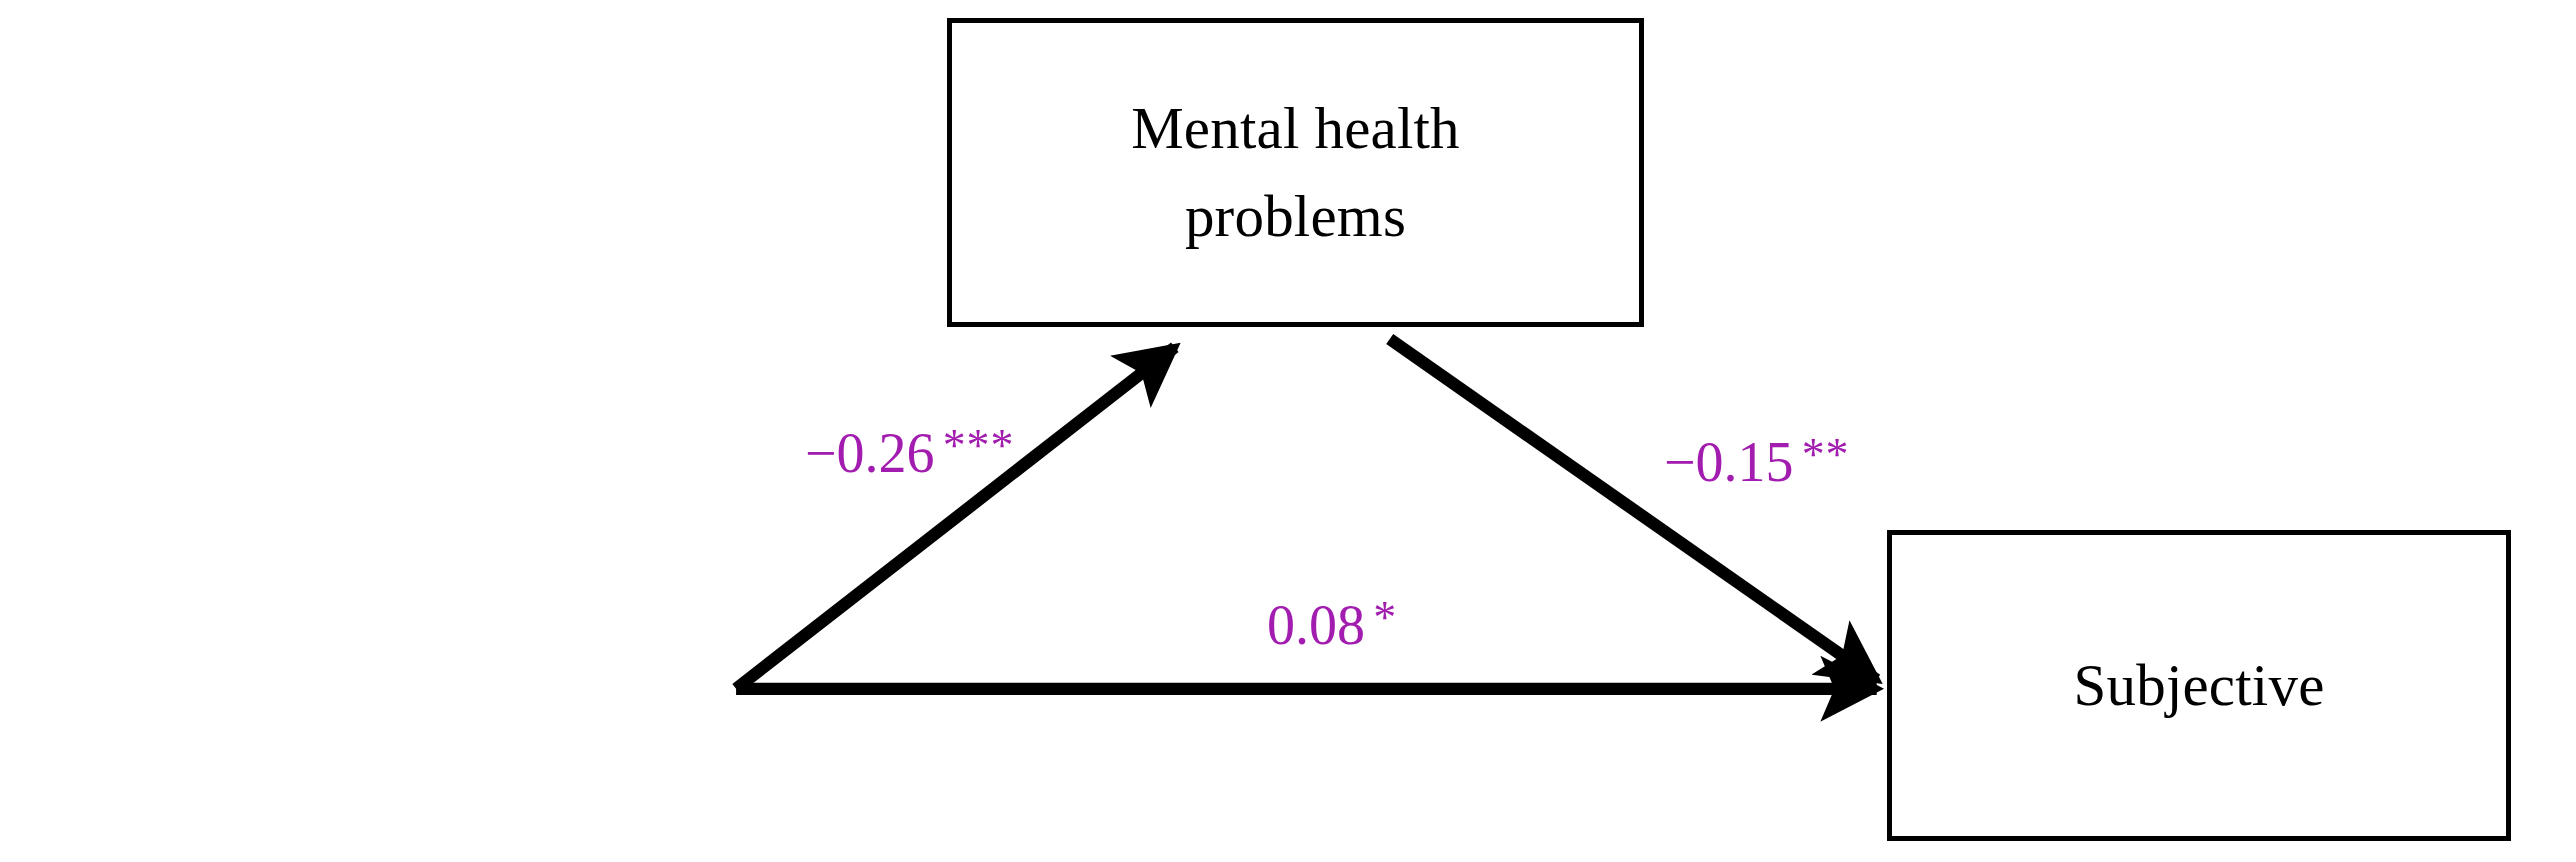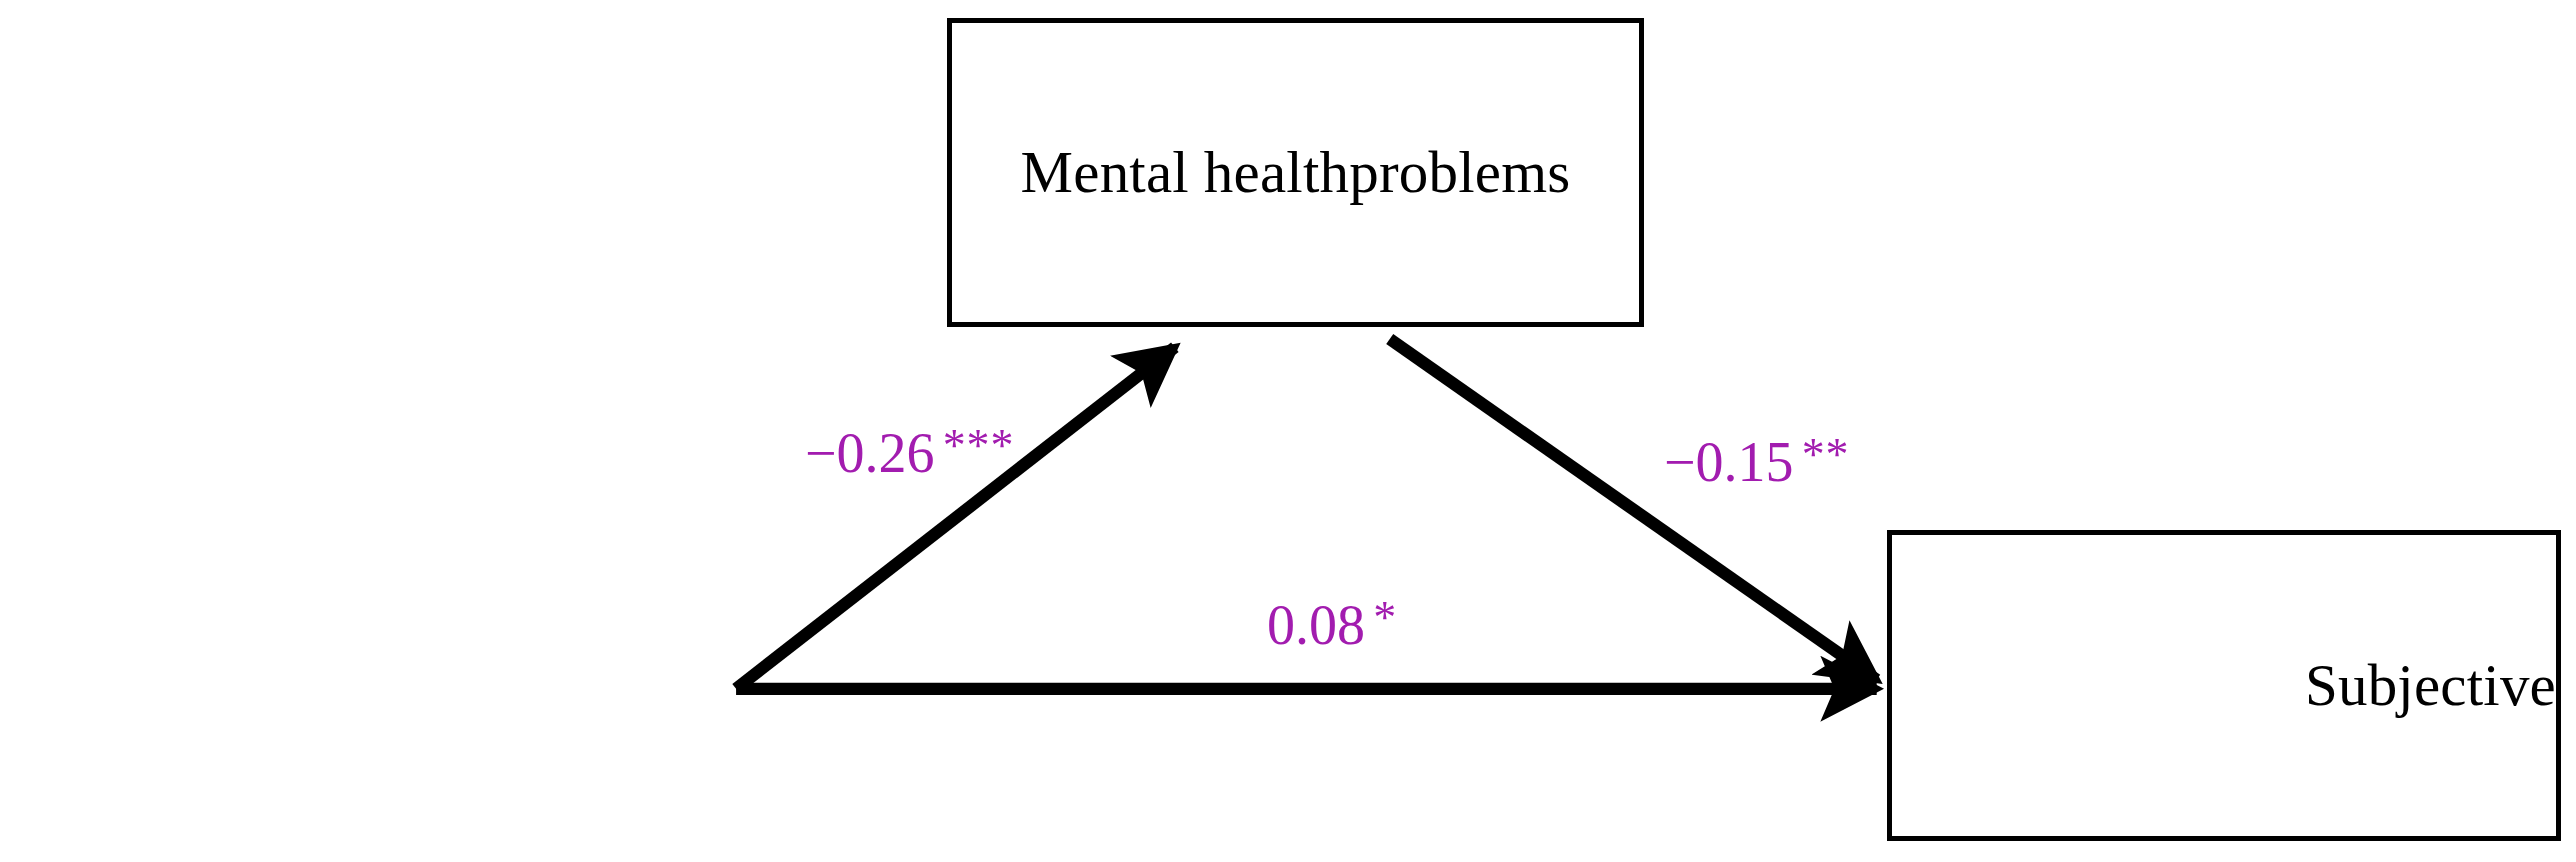--- a/index.html
+++ b/index.html
@@ -25,21 +25,21 @@
     width: 2576px;
     height: 862px;
   }
   
   .node-box {
     position: absolute;
     box-sizing: border-box;
     background: #ffffff;
     border: 5.7px solid #000000;
     display: flex;
-    flex-direction: row;
+    flex-direction: column;
     align-items: center;
     justify-content: center;
     z-index: 3;
   }
   .node-line {
     display: block;
     text-align: center;
     color: #000000;
     font-size: 59px;
     line-height: 1.48;
@@ -54,23 +54,22 @@
   }
   #node-mediator {
     left: 947px;
     top: 18px;
     width: 697px;
     height: 309px;
   }
   #node-outcome {
     left: 1887px;
     top: 530px;
-    width: 674px;
+    width: 624px;
     height: 311px;
-    justify-content: flex-end;
   }
   
   .path-label {
     position: absolute;
     color: #a21caf;
     font-size: 56px;
     line-height: 1;
     white-space: nowrap;
     z-index: 4;
   }

